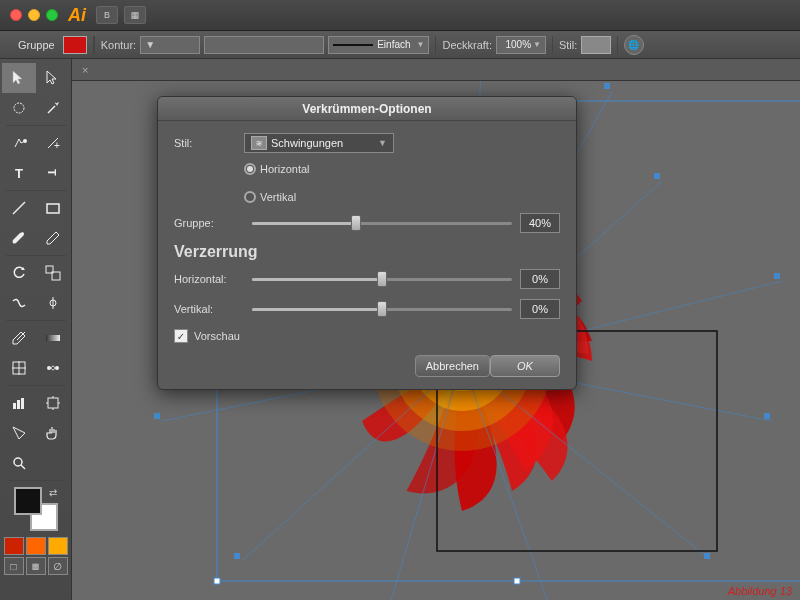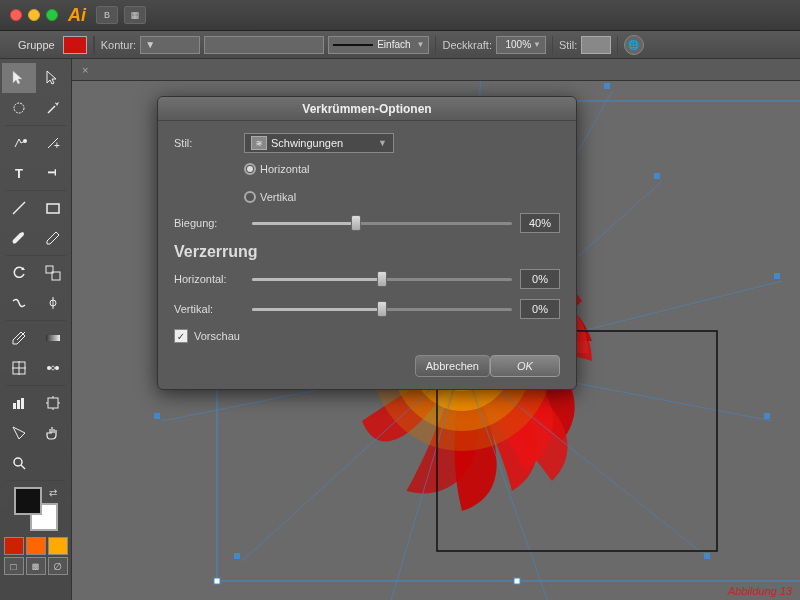--- a/index.html
+++ b/index.html
@@ -534,21 +534,21 @@
               <div class="radio-btn checked"></div>
               <span>Horizontal</span>
             </div>
             <div class="radio-item">
               <div class="radio-btn"></div>
               <span>Vertikal</span>
             </div>
           </div>
 
           <div class="dialog-row">
-            <span class="dialog-label">Biegung:</span>
+            <span class="dialog-label">Gruppe:</span>
             <div class="slider-container">
               <div class="slider-track">
                 <div class="slider-fill" style="width: 40%;"></div>
                 <div class="slider-thumb" style="left: calc(40% - 5px);"></div>
               </div>
             </div>
             <div class="slider-value">40%</div>
           </div>
 
           <div class="distortion-header">Verzerrung</div>

